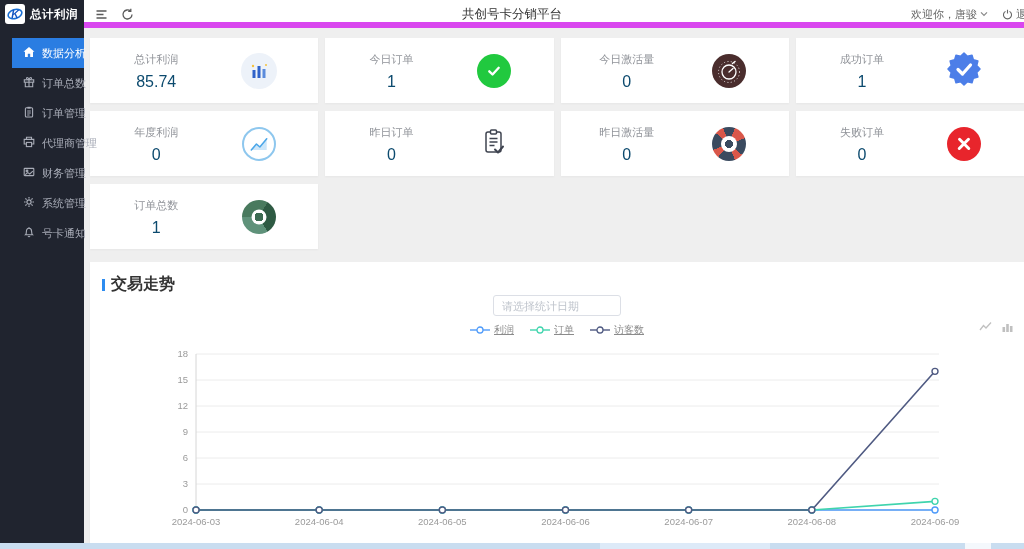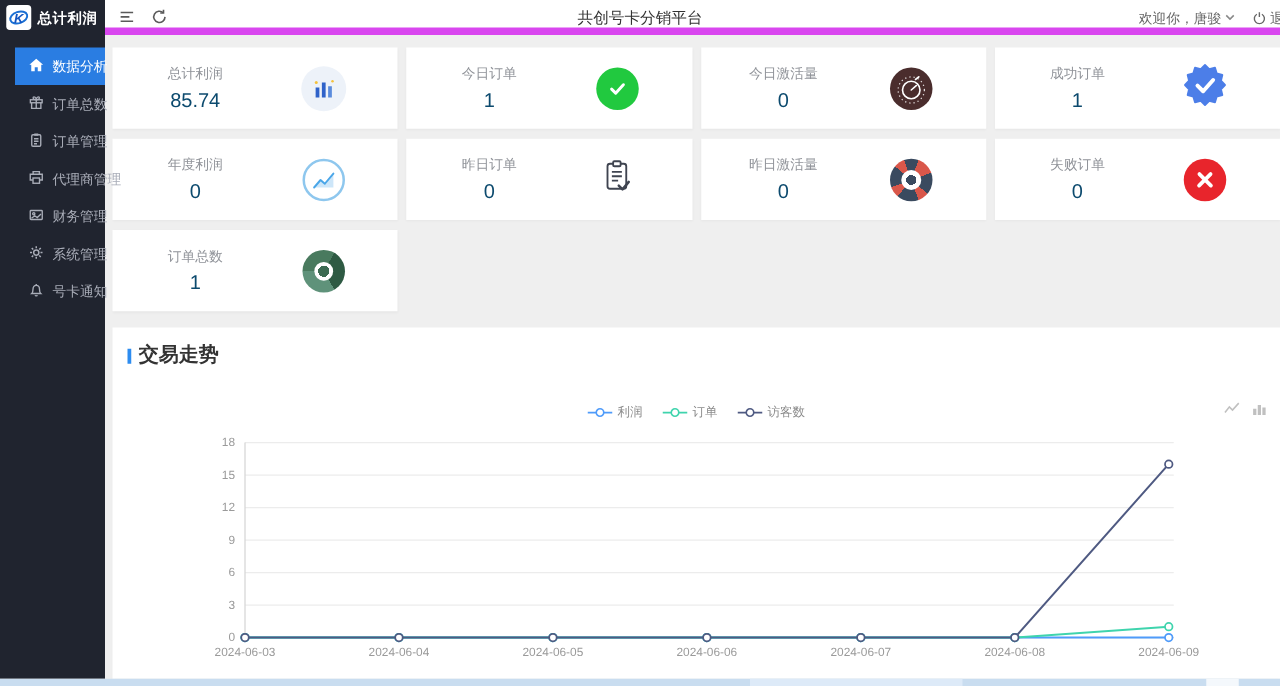--- a/index.html
+++ b/index.html
@@ -53,21 +53,21 @@
     background:radial-gradient(circle,#3c6b52 0 4.5px,#fff 4.5px); }
 
   
   .panel { position:relative; margin:13px 0 0 6px; width:934px; height:281px; background:#fff; box-shadow:0 1px 2px rgba(0,0,0,.04); }
   .panel-title-row { position:absolute; left:12px; top:12px; display:flex; align-items:center; gap:6px; }
   .panel-title-bar { width:3px; height:12px; background:#2d8cf0; }
   .panel-title { font-size:16px; font-weight:600; color:#333; }
   .date-input { position:absolute; top:33px; left:50%; transform:translateX(-50%); width:128px; height:21px; border:1px solid #dcdfe6; border-radius:3px; font-size:11px; padding:0 8px; color:#606266; outline:none; font-family:inherit; }
   .date-input::placeholder { color:#bfc4cc; }
   .legend-row { position:absolute; top:61px; left:0; width:100%; display:flex; justify-content:center; gap:16px; font-size:10px; color:#8b8b8b; }
-  .legend-item { display:flex; align-items:center; gap:4px; cursor:pointer; }
+  .legend-item { display:flex; align-items:center; gap:4px; cursor:pointer;text-decoration:underline; }
   .toolbox { position:absolute; top:58px; right:10px; display:flex; gap:9px; color:#c0c0c0; }
   .toolbox span { cursor:pointer; display:flex; }
   .chart-wrap { position:absolute; left:0; top:82px; }
 
   
   .taskbar { position:absolute; left:0; top:543px; width:1024px; height:6px; background:#c9ddf0; z-index:7; }
   .taskbar .seg1 { position:absolute; left:600px; width:170px; height:6px; background:#ddeaf8; }
   .taskbar .seg2 { position:absolute; left:965px; width:26px; height:6px; background:#f4f8fc; }
 </style>
 </head>
@@ -302,20 +302,21 @@
           </div>
       </div>
 
     </div>
 
     <div class="panel">
       <div class="panel-title-row">
         <span class="panel-title-bar"></span>
         <span class="panel-title">交易走势</span>
       </div>
+      <input class="date-input" placeholder="请选择统计日期" style="">
       <div class="legend-row" id="legend">
           <span class="legend-item">
             <svg width="20" height="10">
               <line x1="0" y1="5" x2="20" y2="5" stroke="#4f9bfa" stroke-width="1.4"></line>
               <circle cx="10" cy="5" r="3" fill="#fff" stroke="#4f9bfa" stroke-width="1.3"></circle>
             </svg>
             <span>利润</span>
           </span>
           <span class="legend-item">
             <svg width="20" height="10">

